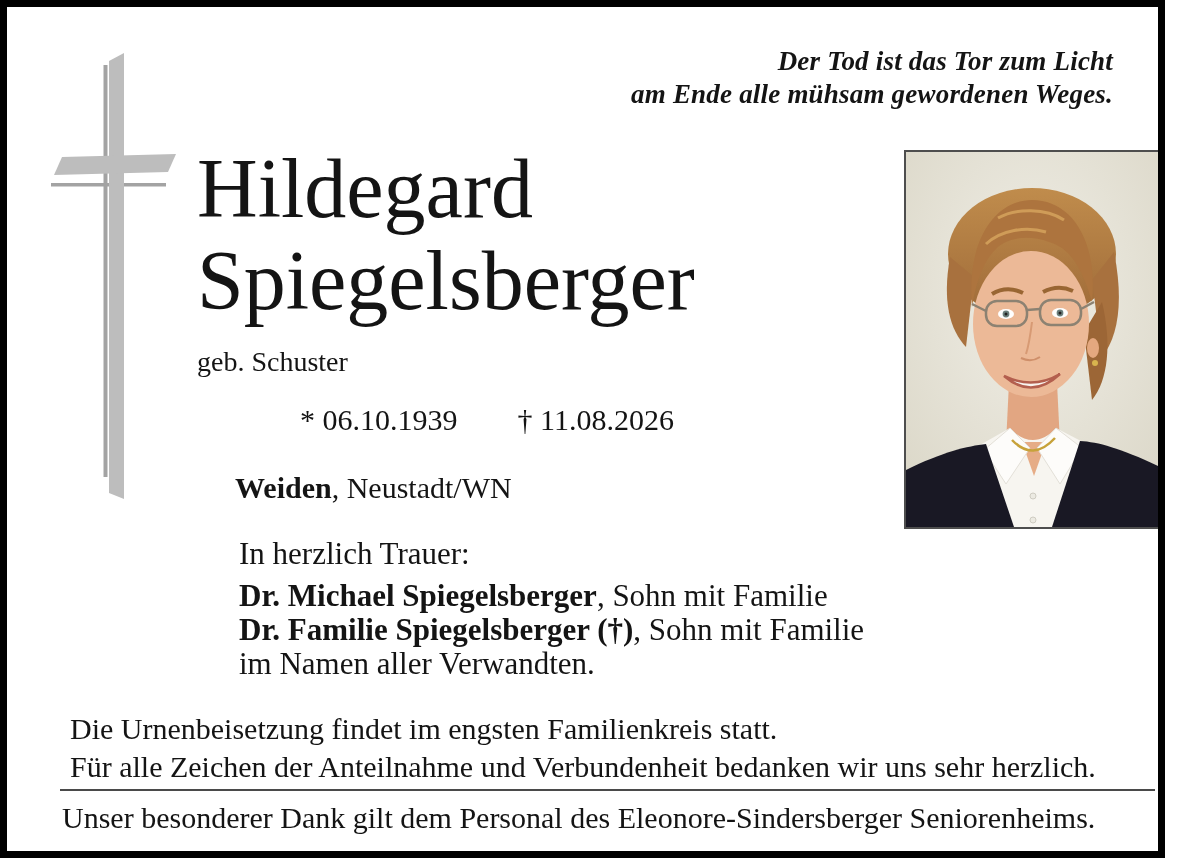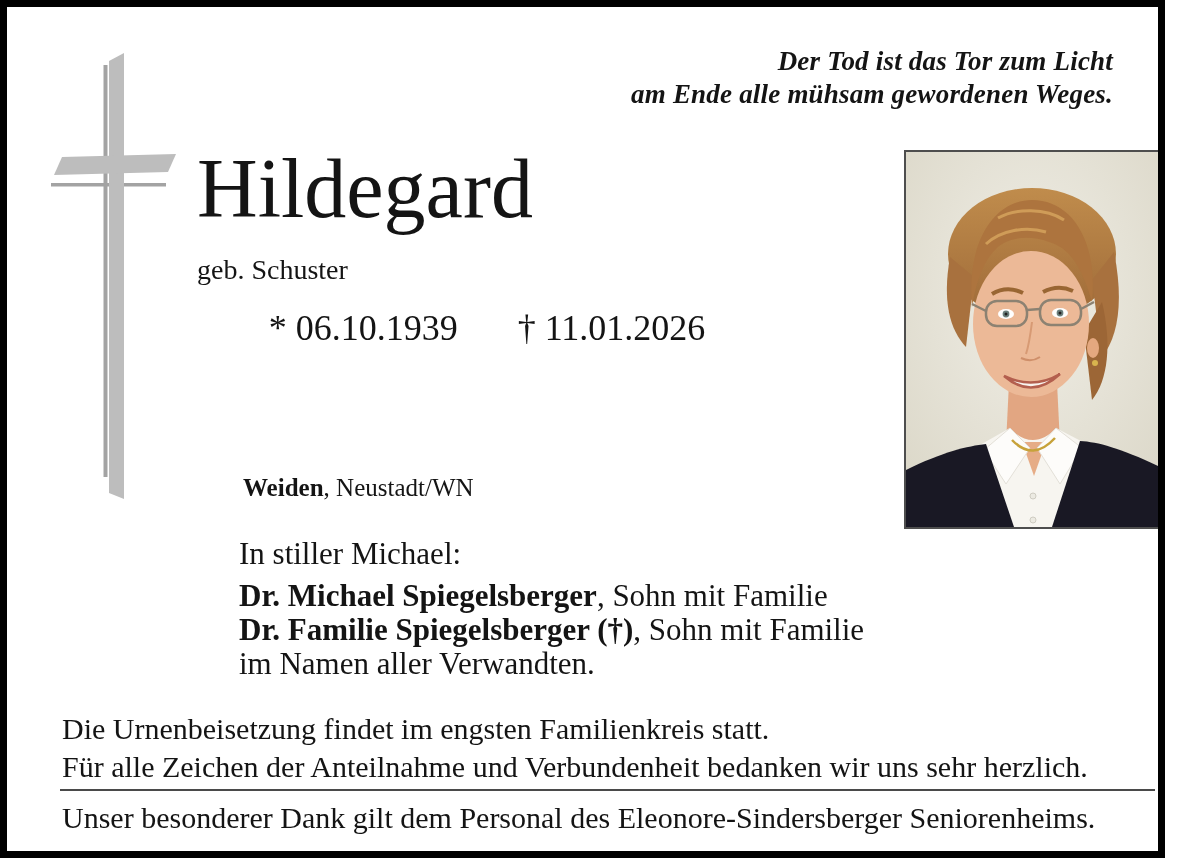--- a/index.html
+++ b/index.html
@@ -28,35 +28,35 @@
     border:2px solid #4e4e4e;
     background:#e6e3d6;
   }
   .photo svg{display:block;width:100%;height:100%;}
   .name-block{
     position:absolute;left:190px;top:136px;width:580px;
   }
   .name{font-size:84px;line-height:92px;font-weight:normal;white-space:nowrap;}
   .maiden{font-size:28px;line-height:30px;margin-top:20px;}
   .dates{
-    margin-top:26px;font-size:36px;line-height:34px;
+    margin-top:26px;font-size:30px;line-height:34px;
     display:flex;justify-content:center;gap:60px;white-space:nowrap;
   }
   .location{
-    position:absolute;left:236px;top:464px;
-    font-size:25px;line-height:34px;
+    position:absolute;left:228px;top:464px;
+    font-size:30px;line-height:34px;
   }
   .mourning{
     position:absolute;left:232px;top:530px;
     font-size:31px;line-height:34px;
   }
   .mourning .intro{margin-bottom:8px;}
   .b{font-weight:bold;}
   .notes{
-    position:absolute;left:55px;top:703px;
+    position:absolute;left:63px;top:703px;
     font-size:30px;line-height:38px;
   }
   .rule{
     position:absolute;left:53px;top:782px;
     width:1095px;height:2px;background:#4a4a4a;
   }
   .thanks{
     position:absolute;left:55px;top:793px;
     font-size:30px;line-height:36px;white-space:nowrap;text-align:center;
   }
@@ -143,33 +143,34 @@
       <path d="M0,375 L0,318 C36,300 62,294 80,292 L108,375 Z" fill="#191824"></path>
       <path d="M252,375 L252,314 C214,296 192,290 174,289 L146,375 Z" fill="#191824"></path>
 
       <circle cx="127" cy="344" r="3" fill="#eceae2" stroke="#cfccc2" stroke-width="1"></circle>
       <circle cx="127" cy="368" r="3" fill="#eceae2" stroke="#cfccc2" stroke-width="1"></circle>
     </svg>
   </div>
 
   <div class="name-block">
     <div class="name">Hildegard</div>
+    <div class="name">Spiegelsberger</div>
     <div class="maiden">geb. Schuster</div>
     <div class="dates">
       <span><span>*</span>&nbsp;<span>06.10.1939</span></span>
-      <span><span>†</span>&nbsp;<span>11.01.2026</span></span>
+      <span><span>†</span>&nbsp;<span>11.08.2026</span></span>
     </div>
   </div>
 
   <div class="location">
     <span class="b">Weiden</span><span>, Neustadt/WN</span>
   </div>
 
   <div class="mourning">
-    <div class="intro">In stiller Michael:</div>
+    <div class="intro">In herzlich Trauer:</div>
     <div>
       <span class="b">Dr. Michael Spiegelsberger</span><span>, Sohn mit Familie</span>
     </div>
     <div>
       <span class="b">Dr. Familie Spiegelsberger (†)</span><span>, Sohn mit Familie</span>
     </div>
     <div>im Namen aller Verwandten.</div>
   </div>
 
   <div class="notes">

